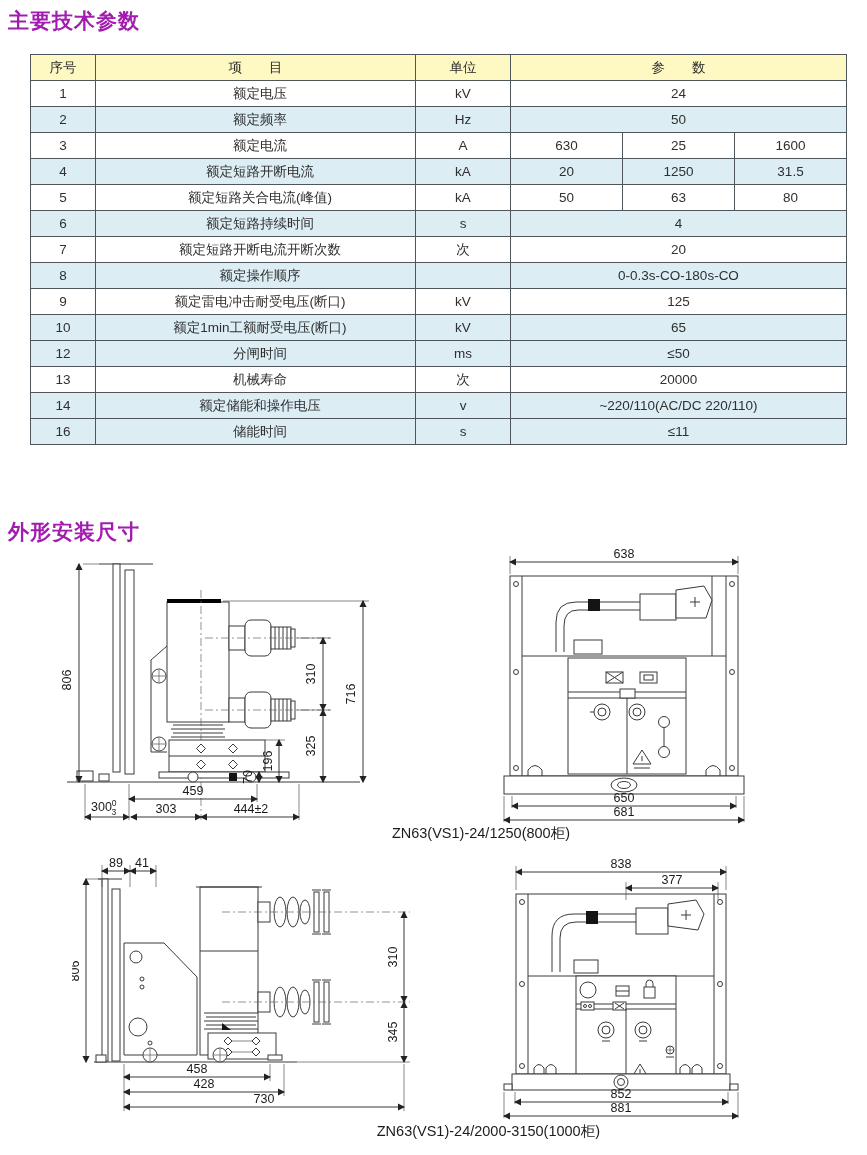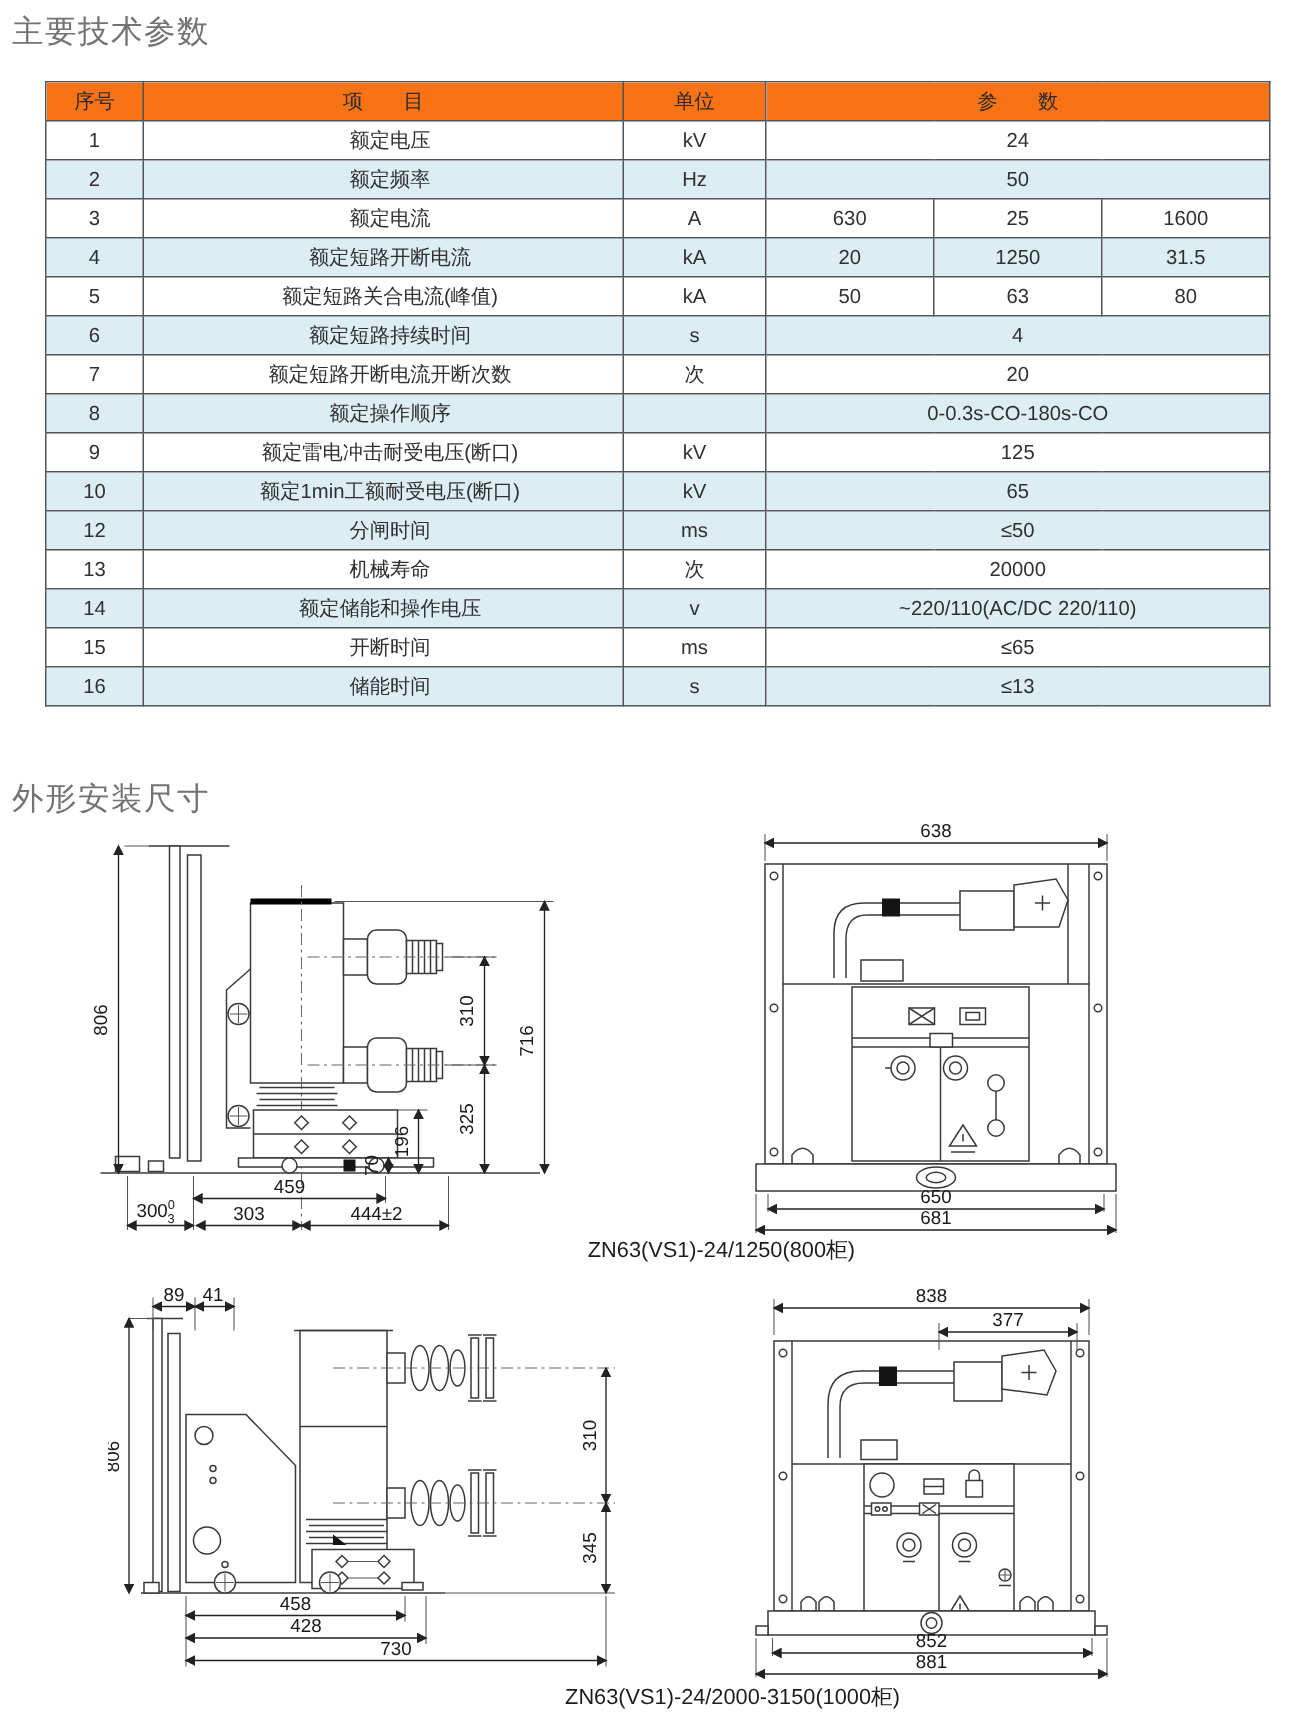--- a/index.html
+++ b/index.html
@@ -1,26 +1,26 @@
 <!DOCTYPE html>
 <html><head>
 <meta charset="utf-8">
 <style>
   *{margin:0;padding:0;box-sizing:border-box}
   html,body{background:#fff}
   body{width:867px;height:1155px;position:relative;overflow:hidden;
        font-family:"Liberation Sans","DejaVu Sans",sans-serif;color:#222}
-  .sec-title{position:absolute;left:8px;font-size:21px;font-weight:normal;color:#737373;letter-spacing:1px;white-space:nowrap}
+  .sec-title{position:absolute;left:8px;font-size:21px;font-weight:bold;color:#a21caf;letter-spacing:1px;white-space:nowrap}
   #title-params{top:7px}
   #title-dims{top:518px}
   table.spec{position:absolute;left:30px;top:54px;width:816px;border-collapse:collapse;table-layout:fixed;
              font-size:13.5px;color:#303030}
   .spec th,.spec td{border:1px solid #4e565c;height:26px;text-align:center;font-weight:normal;
                     padding:0 4px;overflow:hidden;white-space:nowrap;background:#fff}
-  .spec th{background:#f97316;color:#2b2b2b}
+  .spec th{background:#fef9c3;color:#2b2b2b}
   .spec tr.alt td{background:#dcedf4}
   .spec td.item{text-align:center;padding-left:13px}
   .cap{position:absolute;font-size:14.5px;color:#1c1c1c;white-space:nowrap;text-align:right}
   #cap-800{left:300px;top:824px;width:270px}
   #cap-1000{left:270px;top:1122px;width:330px}
   svg.draw{position:absolute}
   #svg-800-side{left:55px;top:554px}
   #svg-800-front{left:490px;top:548px}
   #svg-1000-side{left:72px;top:855px}
   #svg-1000-front{left:488px;top:858px}
@@ -141,31 +141,25 @@
         <td class="item">机械寿命</td>
         <td>次</td>
         <td colspan="3">20000</td>
       </tr>
       <tr class="alt">
         <td>14</td>
         <td class="item">额定储能和操作电压</td>
         <td>v</td>
         <td colspan="3">~220/110(AC/DC 220/110)</td>
       </tr>
-      <tr>
-        <td>15</td>
-        <td class="item">开断时间</td>
-        <td>ms</td>
-        <td colspan="3">≤65</td>
-      </tr>
       <tr class="alt">
         <td>16</td>
         <td class="item">储能时间</td>
         <td>s</td>
-        <td colspan="3">≤13</td>
+        <td colspan="3">≤11</td>
       </tr>
     </tbody>
 </table>
 
 <div class="sec-title" id="title-dims">外形安装尺寸</div>
 
 <svg class="draw" id="svg-800-side" width="400" height="294" viewBox="0 0 400 294">
   <g>
     <line x1="12" y1="228" x2="305" y2="228" class="ln" stroke-width="1.4"></line>
     <line x1="44" y1="10" x2="98" y2="10" class="ln" stroke-width="2"></line>

